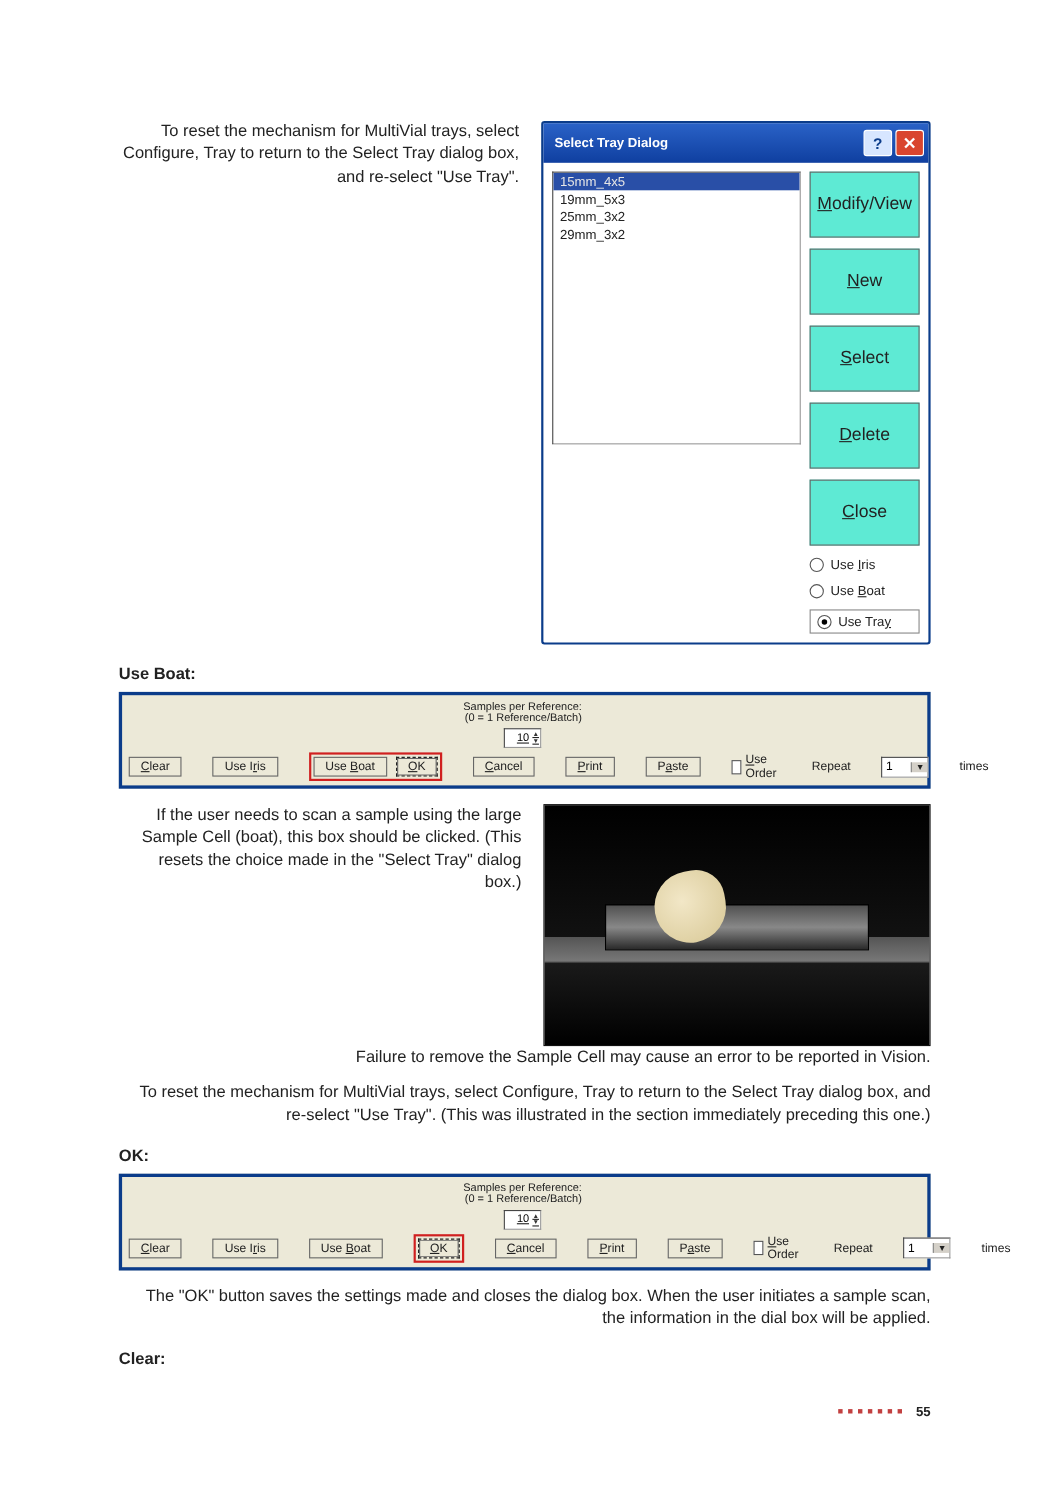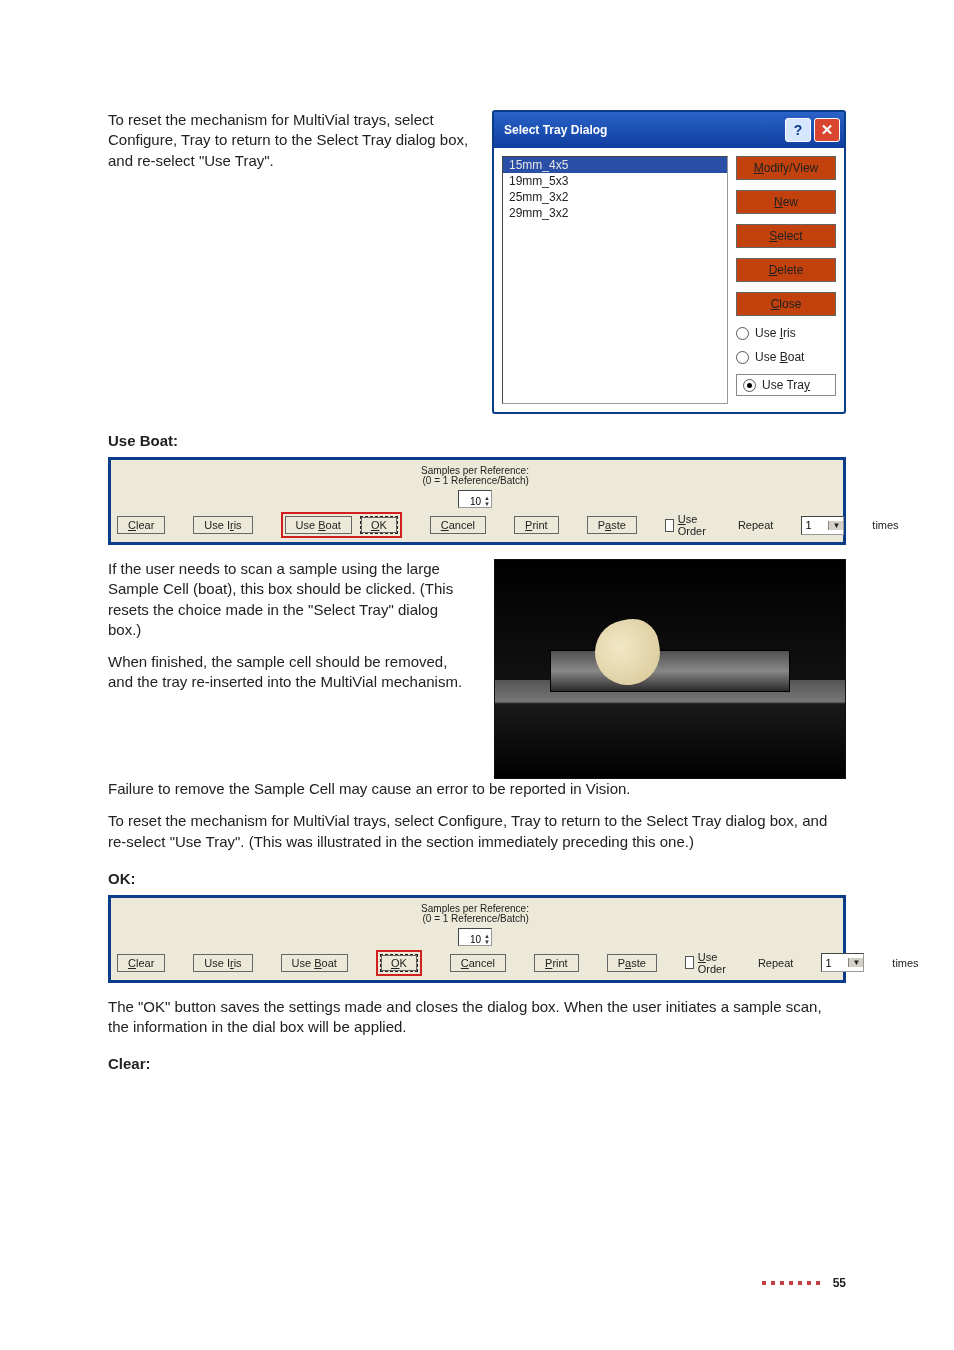--- a/index.html
+++ b/index.html
@@ -14,21 +14,21 @@
     min-height: 1350px;
     box-sizing: border-box;
     padding: 110px 108px 40px 108px;
     position: relative;
   }
   h2.small-head {
     font-weight: bold;
     font-size: 15px;
     margin: 18px 0 8px 0;
   }
-  p { margin: 0 0 12px 0; line-height: 1.35; }
+  p { margin: 0 0 12px 0; line-height: 1.35; text-align: right; }
 
   
   .top-area { display: flex; gap: 20px; }
   .top-text { flex: 1 1 50%; }
   .dlg-float { flex: 0 0 350px; }
 
   
   .tray-dlg {
     width: 350px;
     border: 2px solid #0b3c8a;
@@ -71,24 +71,24 @@
     overflow: hidden;
   }
   .tray-list .li {
     padding: 1px 6px;
     white-space: nowrap;
   }
   .tray-list .li.sel { background: #294fa7; color: #e5e5e5; }
   .tray-side { width: 100px; display: flex; flex-direction: column; gap: 10px; }
   .wbtn {
     border: 1px solid #666;
-    background: #c2410c;
-    padding: 4px 0;
+    background: #5eead4;
+    padding: 20px 0;
     text-align: center;
-    font-size: 12px;
+    font-size: 16px;
   }
   .radio { display: flex; align-items: center; gap: 6px; font-size: 12px; }
   .radio-ind {
     width: 11px; height: 11px; border: 1px solid #555; border-radius: 50%;
     display: flex; align-items: center; justify-content: center;
     background: #fff;
   }
   .radio-ind.on::after { content: ""; width: 5px; height: 5px; background: #000; border-radius: 50%; }
   .radio.boxed { border: 1px solid #888; padding: 3px 6px; }
   u.acc { text-decoration: underline; }
@@ -97,21 +97,21 @@
   .toolbar-frame {
     border: 3px solid #0b3c8a;
     padding: 6px 6px 4px 6px;
     background: #ece9d8;
     font-family: Tahoma, Arial, sans-serif;
   }
   .toolbar-top {
     display: flex; justify-content: flex-end; align-items: center;
     font-size: 10px; gap: 4px; padding-right: 4px; margin-bottom: 4px; flex-direction: column;
   }
-  .spin { display: flex; align-items: flex-end; border: 1px inset #999; background: #fff; height: 16px; }
+  .spin { display: flex; align-items: center; border: 1px inset #999; background: #fff; height: 16px; text-decoration: underline; }
   .spin input {
     width: 20px; border: none; font-size: 10px; text-align: right; padding: 0 2px; background: transparent;
   }
   .spin .arrows { display: flex; flex-direction: column; font-size: 6px; line-height: 6px; color: #333; padding: 0 1px; }
   .toolbar-row { display: flex; align-items: center; gap: 28px; font-size: 11px; }
   .tbtn {
     border: 1px solid #666;
     background: #ece9d8;
     padding: 2px 10px;
     font-size: 11px;
@@ -258,21 +258,20 @@
       </div>
       <span>times</span>
     </div>
   </div>
 
   <div style="height:14px"></div>
 
   <div class="photo-area">
     <div class="ptext">
       <p>If the user needs to scan a sample using the large Sample Cell (boat), this box should be clicked. (This resets the choice made in the "Select Tray" dialog box.)</p>
-      <p>When finished, the sample cell should be removed, and the tray re-inserted into the MultiVial mechanism.</p>
     </div>
     <div class="photo">
       <div class="tray-slot"></div>
       <div class="glove"></div>
     </div>
   </div>
 
   <p>Failure to remove the Sample Cell may cause an error to be reported in Vision.</p>
   <p>To reset the mechanism for MultiVial trays, select Configure, Tray to return to the Select Tray dialog box, and re-select "Use Tray". (This was illustrated in the section immediately preceding this one.)</p>
 

